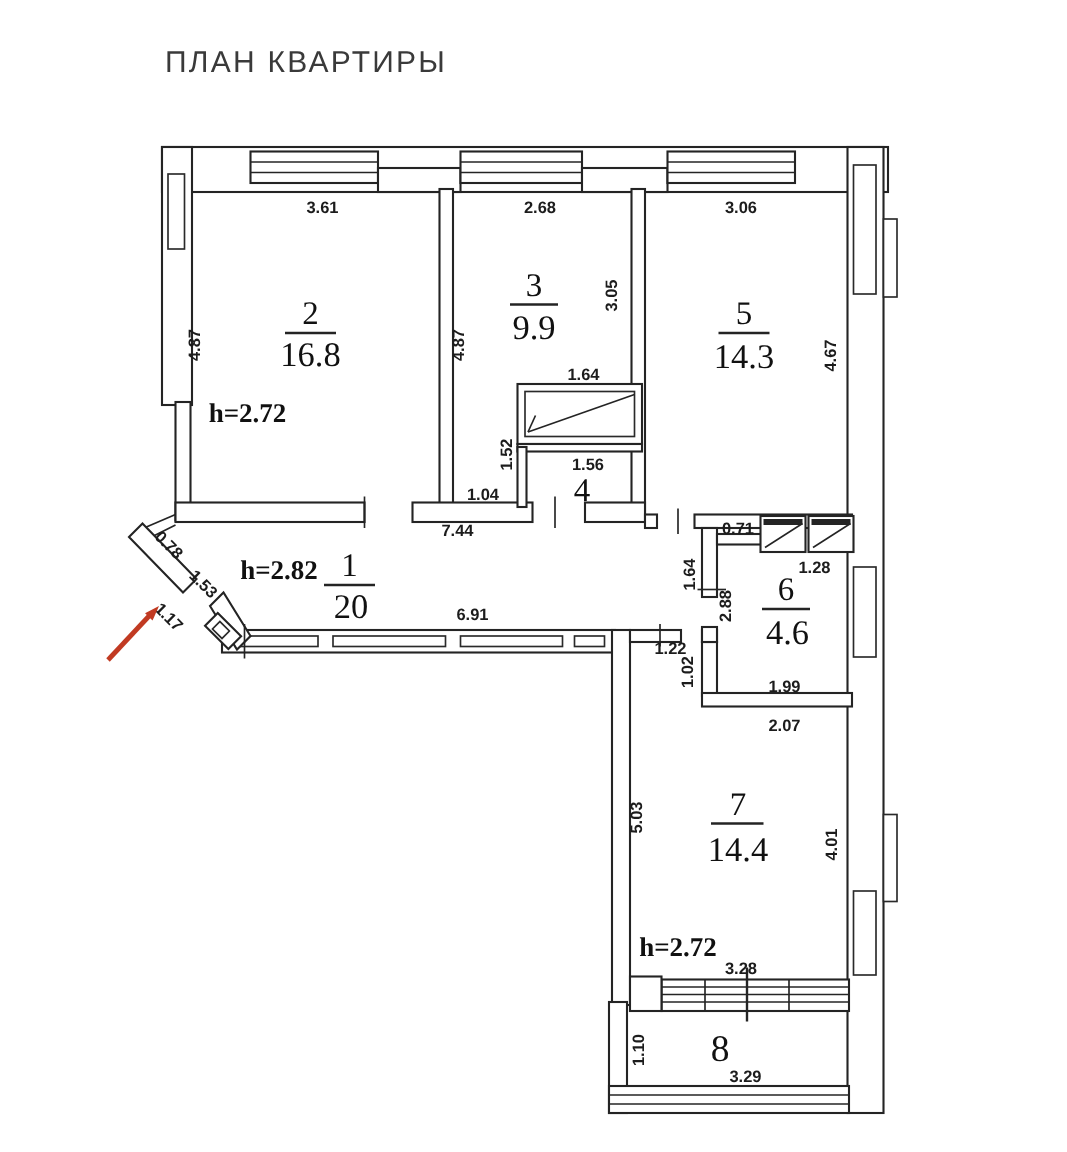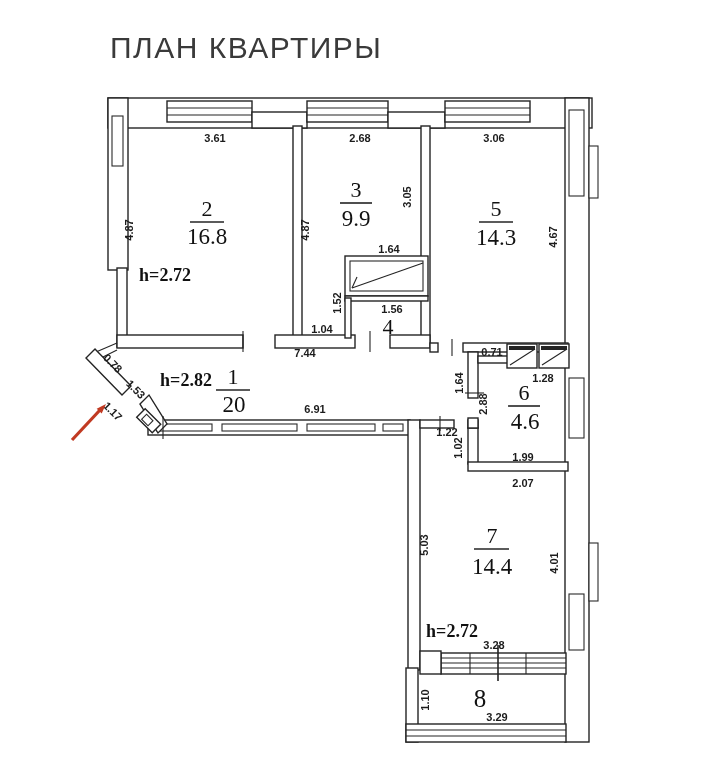--- a/index.html
+++ b/index.html
@@ -1,18 +1,18 @@
 <!DOCTYPE html>
 <html><head>
 <meta charset="utf-8">
 <style>
   html,body{margin:0;padding:0;background:#ffffff;}
   #stage{position:relative;width:711px;height:768px;background:#ffffff;overflow:hidden;
          font-family:"Liberation Sans",sans-serif;}
-  #plan-title{position:absolute;left:110px;top:31px;font-size:30px;letter-spacing:1.5px;
+  #plan-title{position:absolute;left:110px;top:31px;font-size:20px;letter-spacing:1.5px;
               color:#3a3a3a;font-family:"Liberation Sans",sans-serif;}
   svg{position:absolute;left:0;top:0;}
   .wall{fill:#ffffff;stroke:#242424;stroke-width:1.4;}
   .wallthin{fill:#ffffff;stroke:#2a2a2a;stroke-width:1.1;}
   .ln{stroke:#242424;stroke-width:1.1;fill:none;}
   .lnth{stroke:#242424;stroke-width:1.6;fill:none;}
   .dark{fill:#242424;stroke:none;}
   .dim{font-family:"Liberation Sans",sans-serif;font-size:11px;font-weight:700;fill:#1c1c1c;}
   .rm-num{font-family:"Liberation Serif",serif;font-size:22px;fill:#111;}
   .rm-area{font-family:"Liberation Serif",serif;font-size:23px;fill:#111;}

